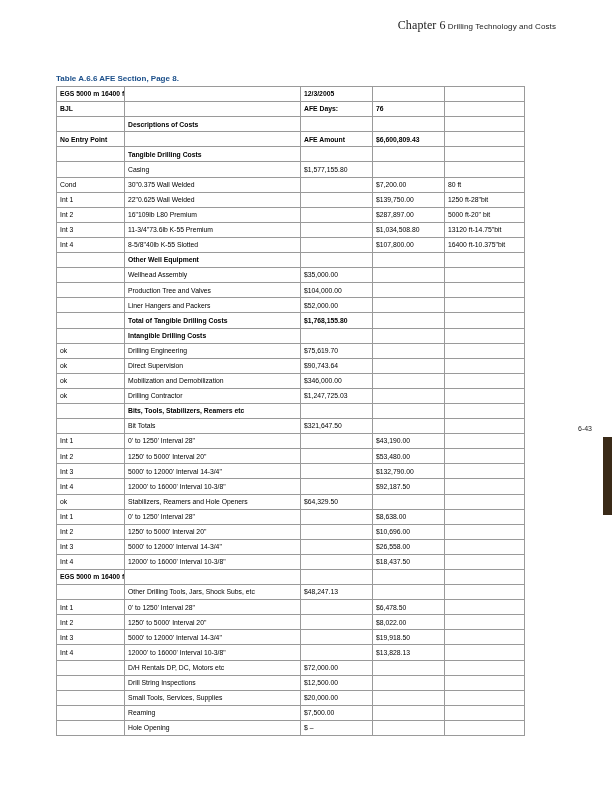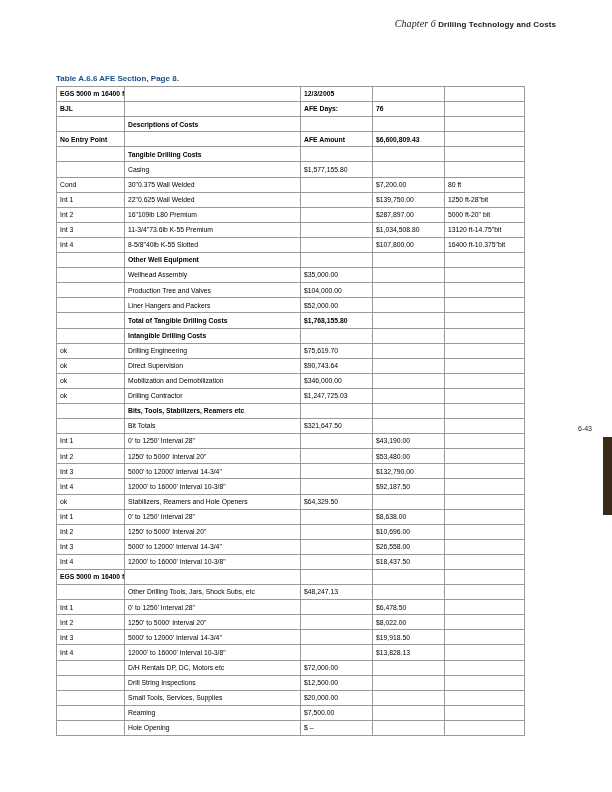--- a/index.html
+++ b/index.html
@@ -24,25 +24,24 @@
     position: absolute;
     top: 18px;
     right: 56px;
     font-size: 7.5px;
     color: #1a1a1a;
     letter-spacing: 0.1px;
     white-space: nowrap;
   }
   .header .chapter-label {
     font-family: "Liberation Serif", serif;
-    font-size: 10px;
-    font-style: italic;
+    font-size: 12px;
   }
   .header .chapter-title {
-    font-weight: bold;
+    font-weight: normal;
     font-size: 8px;
   }
   .table-caption {
     position: absolute;
     top: 74px;
     left: 56px;
     font-size: 8px;
     font-weight: bold;
     color: #1b4f8a;
   }

